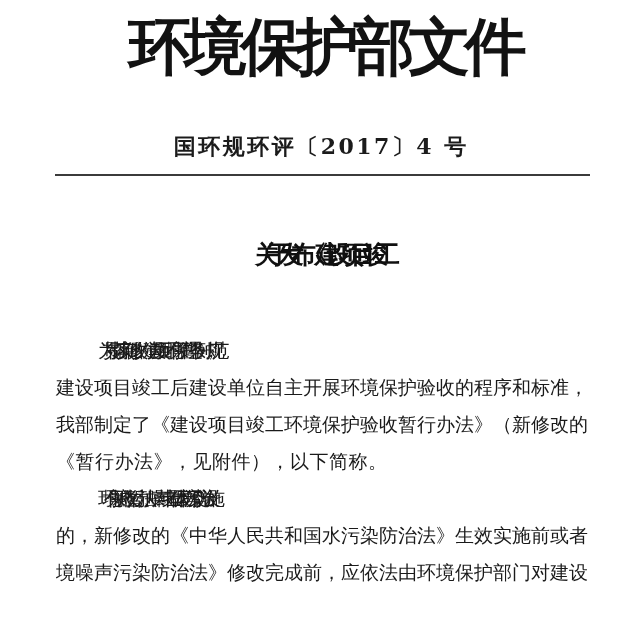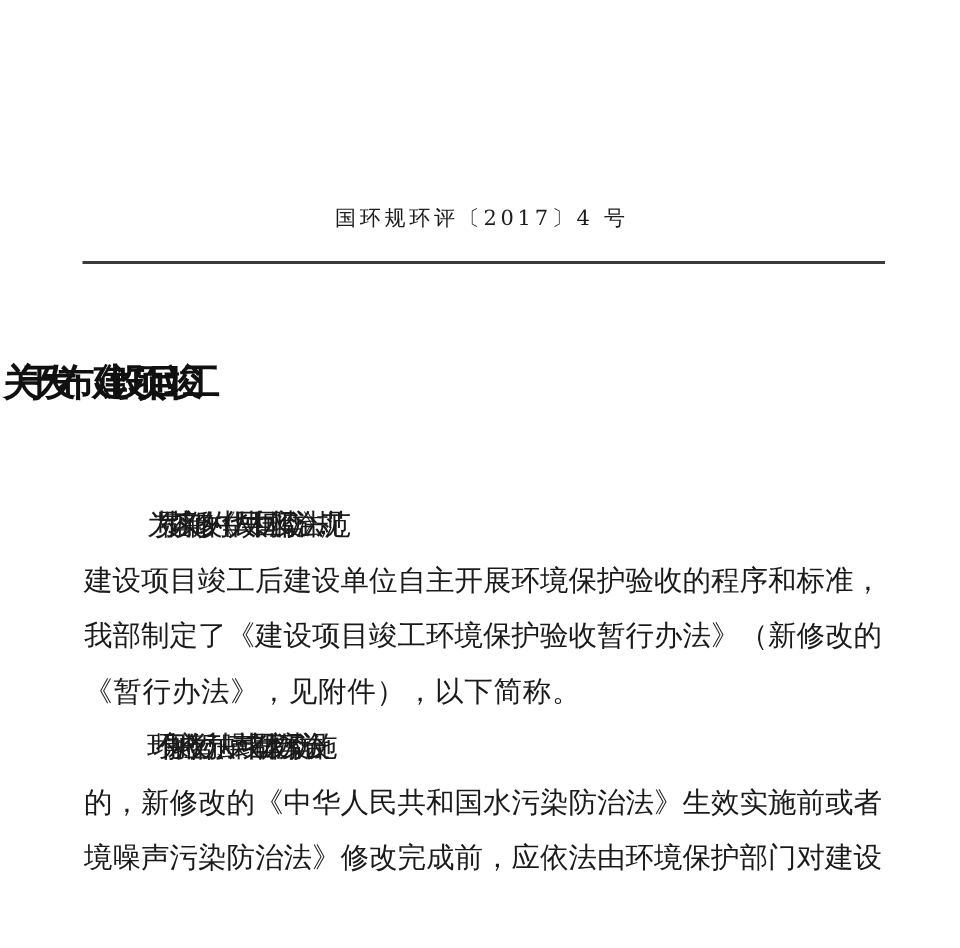--- a/index.html
+++ b/index.html
@@ -40,22 +40,22 @@
   }
 
   
   .doc-number {
     position: absolute;
     top: 132px;
     left: 0;
     width: 640px;
     text-align: center;
     font-family: "DejaVu Serif", "Liberation Serif", serif;
-    font-weight: 400;
-    font-size: 14px;
+    font-weight: 700;
+    font-size: 22px;
     line-height: 28px;
     letter-spacing: 2.5px;
     text-indent: 2.5px;
     color: #1b1b1b;
     white-space: nowrap;
   }
 
   
   .divider {
     position: absolute;
@@ -65,21 +65,21 @@
     height: 2px;
     background: #3b3b3b;
   }
 
   
   .doc-title {
     position: absolute;
     top: 234px;
     left: 0;
     width: 640px;
-    text-align: left;
+    text-align: center;
     font-family: "DejaVu Serif", "Liberation Serif", serif;
     font-weight: 700;
     font-size: 25px;
     line-height: 41px;
     letter-spacing: 2px;
     text-indent: 2px;
     color: #101010;
   }
   .doc-title .tline {
     display: block;
@@ -109,33 +109,34 @@
   }
   .para .bline.indent {
     padding-left: 42px;
   }
 </style>
 </head>
 <body>
 
 <div class="page" style="background: rgb(255, 255, 255);">
 
+  <div class="masthead" style="letter-spacing: -6px;">环境保护部文件</div>
 
   <div class="doc-number">国环规环评〔2017〕4 号</div>
 
   <div class="divider" style="background: rgb(59, 59, 59);"></div>
 
   <div class="doc-title">
     <span class="tline" style="letter-spacing: -13px;">关于发布《建设项目竣工</span>
   </div>
 
   <div class="body-block">
 
     <p class="para" style="color: rgb(26, 26, 26);">
-      <span class="bline indent" style="letter-spacing: -14.5px;">为贯彻落实新修改的《中华人民共和国水污染防治法》，规范</span>
+      <span class="bline indent" style="letter-spacing: -14.5px;">为贯彻落实新修改的《建设项目环境保护管理条例》，规范</span>
       <span class="bline" style="letter-spacing: 0px;">建设项目竣工后建设单位自主开展环境保护验收的程序和标准，</span>
       <span class="bline" style="letter-spacing: 0px;">我部制定了《建设项目竣工环境保护验收暂行办法》（新修改的</span>
       <span class="bline">《暂行办法》，见附件），以下简称。</span>
     </p>
 
     <p class="para" style="color: rgb(26, 26, 26);">
       <span class="bline indent" style="letter-spacing: -14.5px;">环境保护验收暂行办法、噪声或者固体废物污染防治设施</span>
       <span class="bline" style="letter-spacing: 0px;">的，新修改的《中华人民共和国水污染防治法》生效实施前或者</span>
       <span class="bline" style="letter-spacing: 0px;">境噪声污染防治法》修改完成前，应依法由环境保护部门对建设</span>
     </p>

